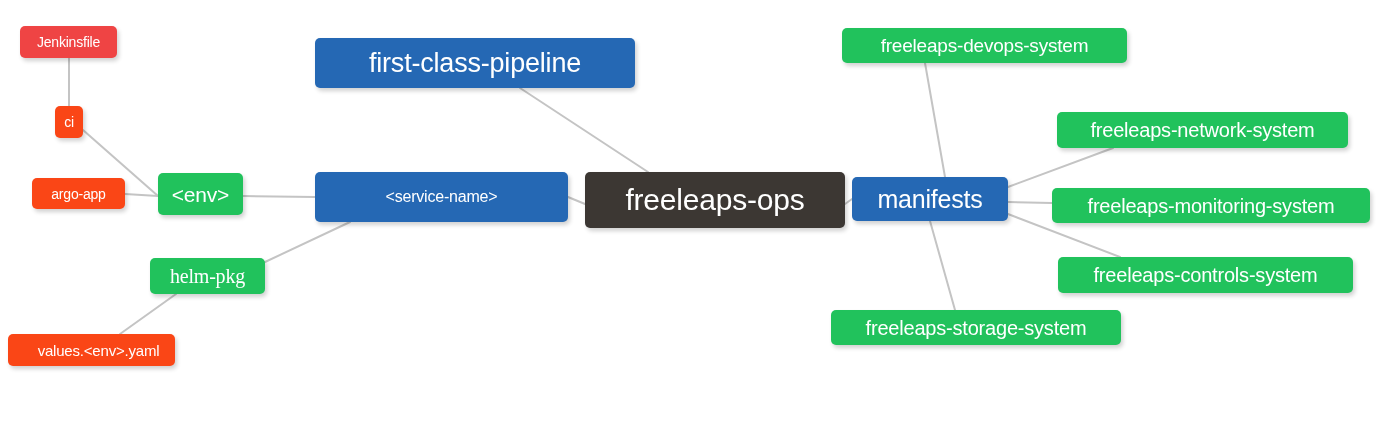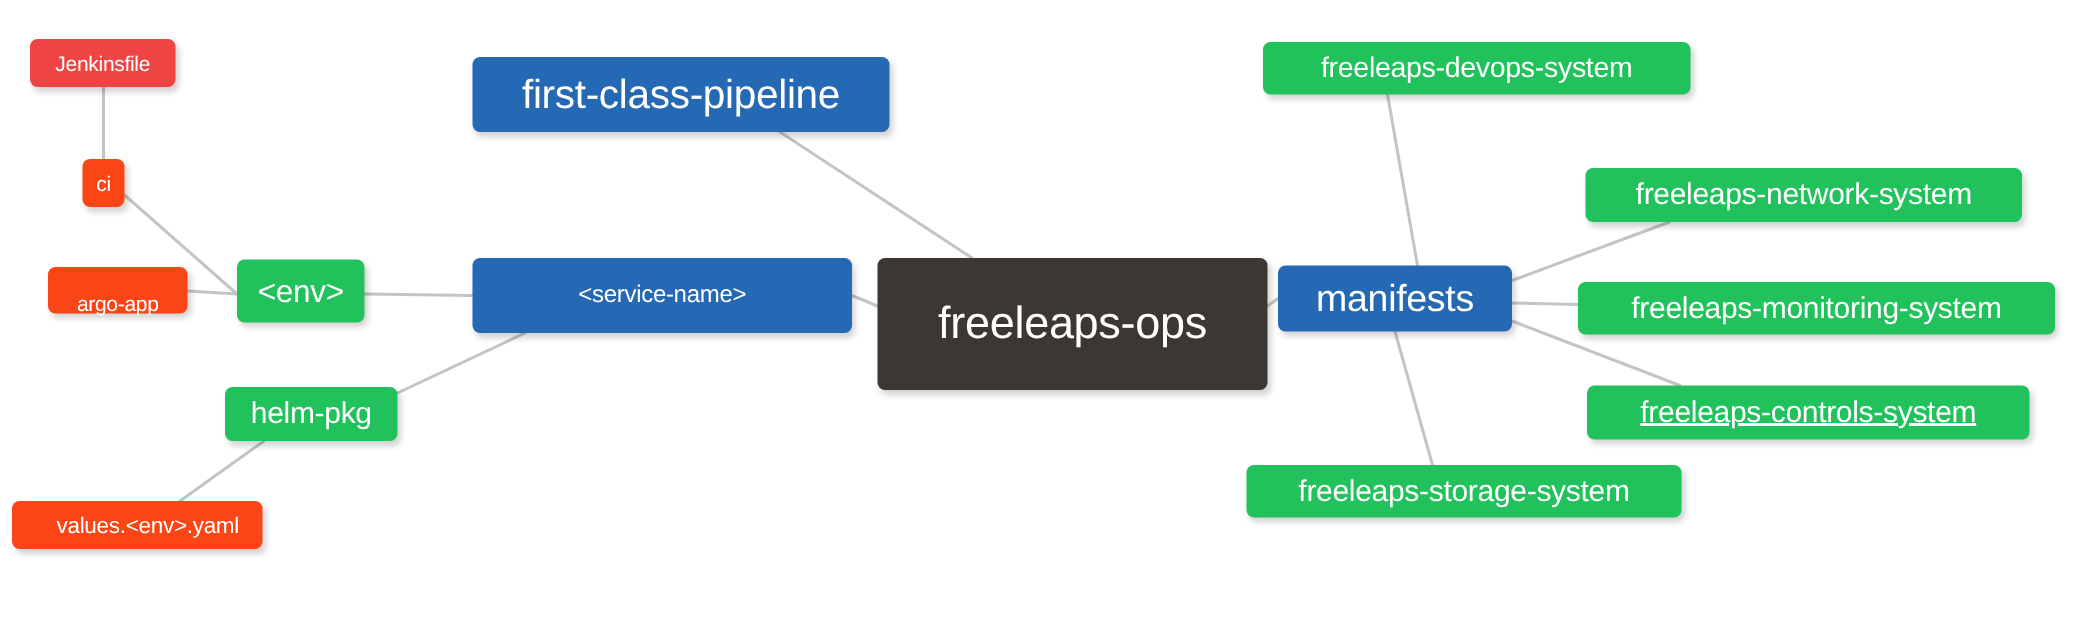--- a/index.html
+++ b/index.html
@@ -62,53 +62,53 @@
       <line x1="1008" y1="214" x2="1120" y2="257" stroke="#c4c4c4" stroke-width="2" stroke-linecap="round"></line>
       <line x1="930" y1="221" x2="955" y2="310" stroke="#c4c4c4" stroke-width="2" stroke-linecap="round"></line>
     </svg>
   <div id="node-layer">
       <div class="node" style="left: 20px; top: 26px; width: 97px; height: 32px; background: #ef4444; font-size: 14px;">
         <span>Jenkinsfile</span>
       </div>
       <div class="node" style="left: 55px; top: 106px; width: 28px; height: 32px; background: rgb(250, 70, 22); font-size: 14px; justify-content: center;">
         <span>ci</span>
       </div>
-      <div class="node" style="left: 32px; top: 178px; width: 93px; height: 31px; background: rgb(250, 70, 22); font-size: 14px; align-items: flex-end;">
+      <div class="node" style="left: 32px; top: 178px; width: 93px; height: 31px; background: rgb(250, 70, 22); font-size: 14px;">
         <span>argo-app</span>
       </div>
       <div class="node" style="left: 158px; top: 173px; width: 85px; height: 42px; background: rgb(33, 194, 92); font-size: 21px;">
         <span>&lt;env&gt;</span>
       </div>
-      <div class="node" style="left: 150px; top: 258px; width: 115px; height: 36px; background: rgb(33, 194, 92); font-size: 20px;">
+      <div class="node" style="left: 150px; top: 258px; width: 115px; height: 36px; background: rgb(33, 194, 92); font-size: 20px; font-family: Liberation Serif, serif;">
         <span>helm-pkg</span>
       </div>
       <div class="node" style="left: 8px; top: 334px; width: 167px; height: 32px; background: rgb(250, 70, 22); font-size: 15px; padding-left: 24px;">
         <span>values.&lt;env&gt;.yaml</span>
       </div>
-      <div class="node" style="left: 315px; top: 38px; width: 278px; height: 50px; background: rgb(37, 104, 180); font-size: 27px;">
+      <div class="node" style="left: 315px; top: 38px; width: 320px; height: 50px; background: rgb(37, 104, 180); font-size: 27px;">
         <span>first-class-pipeline</span>
       </div>
       <div class="node" style="left: 315px; top: 172px; width: 253px; height: 50px; background: rgb(37, 104, 180); font-size: 16px;">
         <span>&lt;service-name&gt;</span>
       </div>
-      <div class="node" style="left: 585px; top: 172px; width: 260px; height: 88px; background: rgb(60, 55, 51); font-size: 30px;">
+      <div class="node" style="left: 585px; top: 172px; width: 260px; height: 56px; background: rgb(60, 55, 51); font-size: 30px;">
         <span>freeleaps-ops</span>
       </div>
       <div class="node" style="left: 852px; top: 177px; width: 156px; height: 44px; background: rgb(37, 104, 180); font-size: 25px;">
         <span>manifests</span>
       </div>
       <div class="node" style="left: 842px; top: 28px; width: 285px; height: 35px; background: rgb(33, 194, 92); font-size: 19px;">
         <span>freeleaps-devops-system</span>
       </div>
       <div class="node" style="left: 1057px; top: 112px; width: 291px; height: 36px; background: rgb(33, 194, 92); font-size: 20px;">
         <span>freeleaps-network-system</span>
       </div>
       <div class="node" style="left: 1052px; top: 188px; width: 318px; height: 35px; background: rgb(33, 194, 92); font-size: 20px;">
         <span>freeleaps-monitoring-system</span>
       </div>
-      <div class="node" style="left: 1058px; top: 257px; width: 295px; height: 36px; background: rgb(33, 194, 92); font-size: 20px; text-decoration: underline;">
+      <div class="node" style="left: 1058px; top: 257px; width: 295px; height: 36px; background: rgb(33, 194, 92); font-size: 20px;">
         <span>freeleaps-controls-system</span>
       </div>
       <div class="node" style="left: 815px; top: 310px; width: 290px; height: 35px; background: rgb(33, 194, 92); font-size: 20px; margin-left: 16px;">
         <span>freeleaps-storage-system</span>
       </div>
     </div>
 </div>
 
 </body></html>

